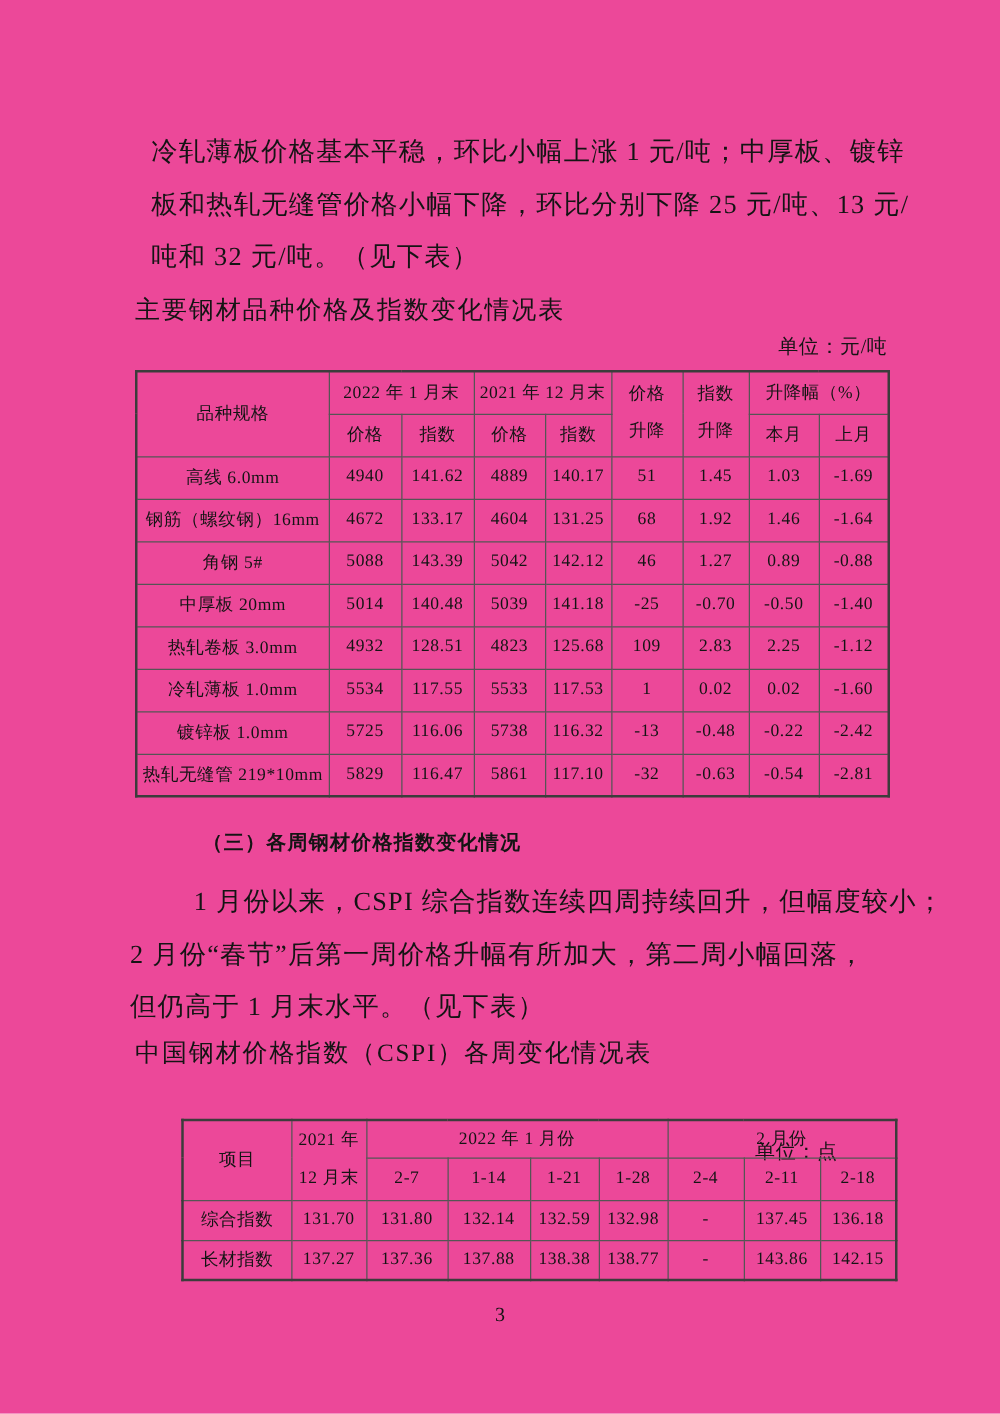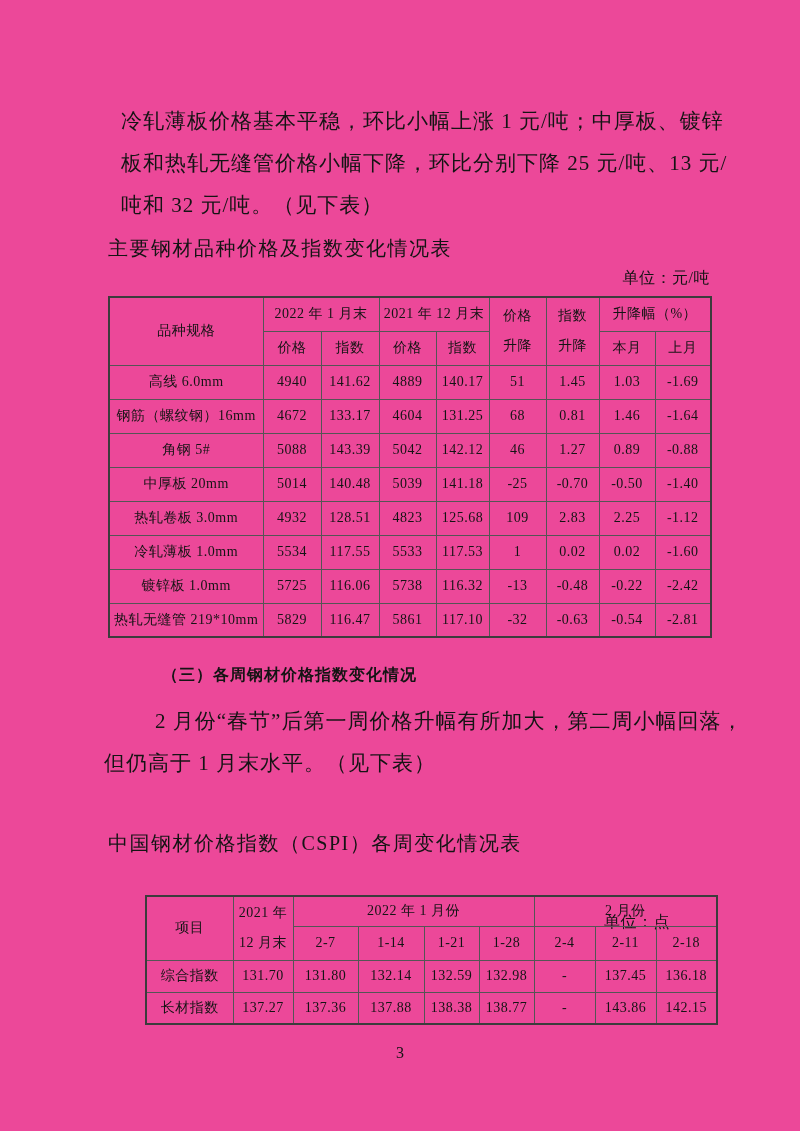--- a/index.html
+++ b/index.html
@@ -115,21 +115,21 @@
         <td>1.03</td>
         <td>-1.69</td>
       </tr>
       <tr>
         <td>钢筋（螺纹钢）16mm</td>
         <td>4672</td>
         <td>133.17</td>
         <td>4604</td>
         <td>131.25</td>
         <td>68</td>
-        <td>0.81</td>
+        <td>1.92</td>
         <td>1.46</td>
         <td>-1.64</td>
       </tr>
       <tr>
         <td>角钢 5#</td>
         <td>5088</td>
         <td>143.39</td>
         <td>5042</td>
         <td>142.12</td>
         <td>46</td>
@@ -191,20 +191,21 @@
         <td>-0.63</td>
         <td>-0.54</td>
         <td>-2.81</td>
       </tr>
     </tbody>
   </table>
 
   <div class="heading">（三）各周钢材价格指数变化情况</div>
 
   <div class="para" id="para2">
+    <div class="pline">1 月份以来，CSPI 综合指数连续四周持续回升，但幅度较小；</div>
     <div class="pline">2 月份“春节”后第一周价格升幅有所加大，第二周小幅回落，</div>
     <div class="pline">但仍高于 1 月末水平。（见下表）</div>
   </div>
 
   <div class="ttitle" id="title2">中国钢材价格指数（CSPI）各周变化情况表</div>
   <div class="unit" id="unit2">单位：点</div>
 
   <table id="table2">
     <colgroup>
       <col style="width:87px">

